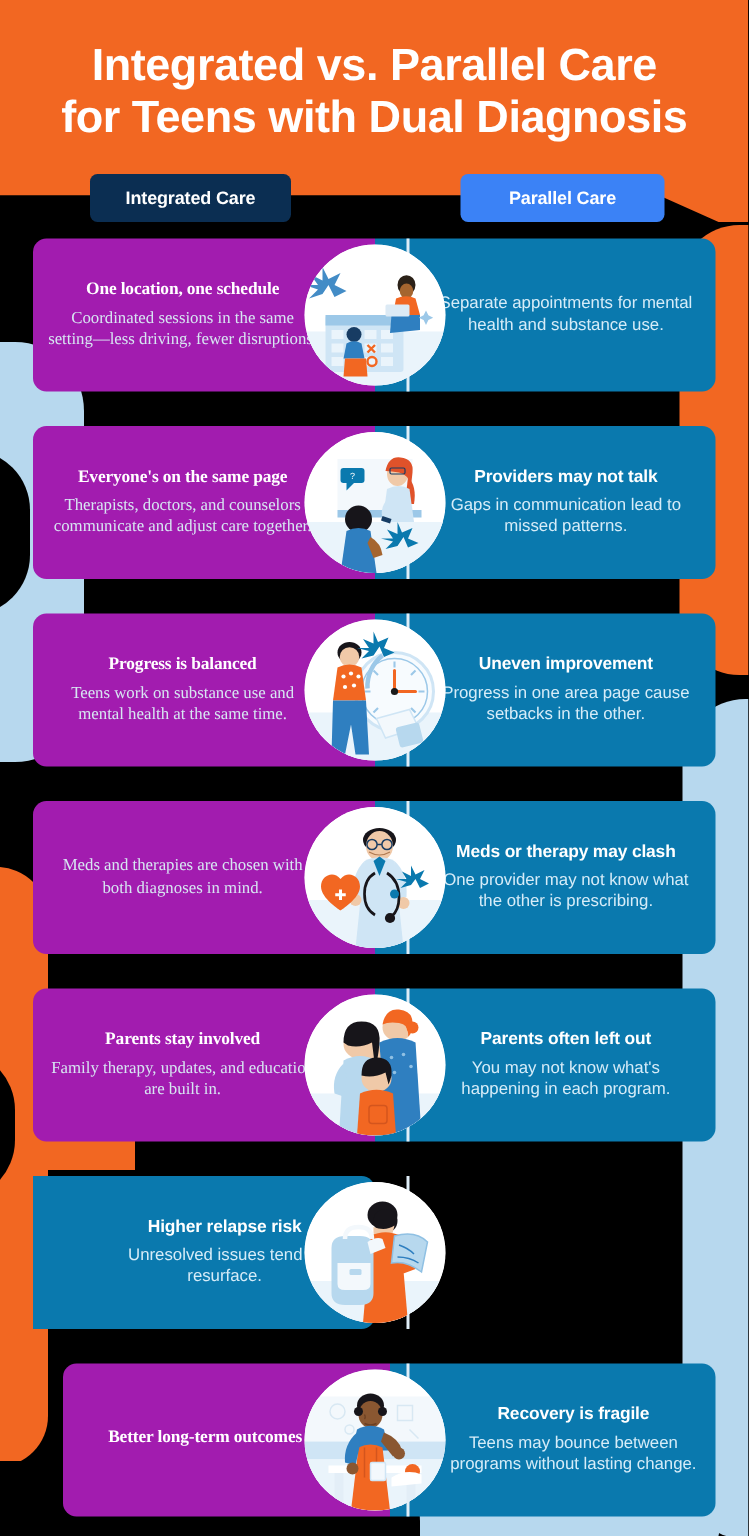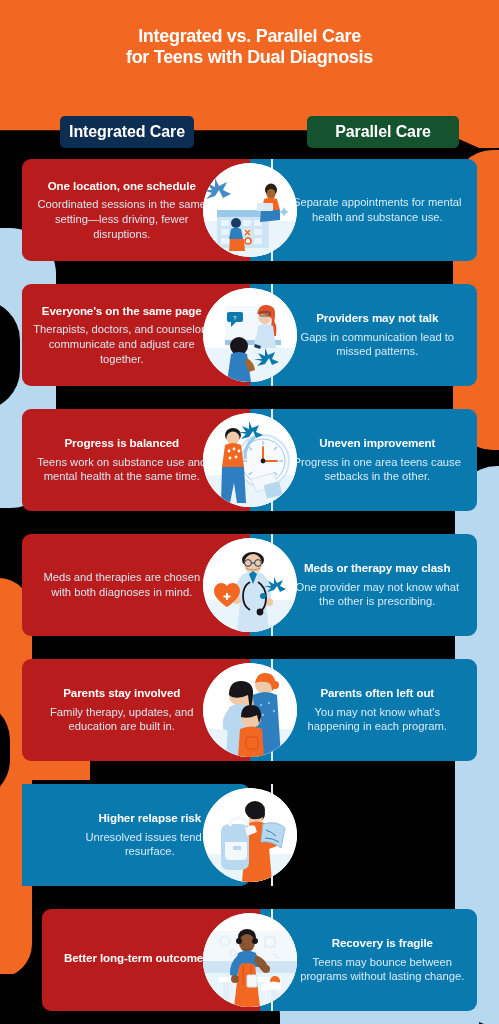--- a/index.html
+++ b/index.html
@@ -69,59 +69,60 @@
   .header{
     position:absolute; left:0; top:0; width:499px; height:148px;
     background:#f26722;
     z-index:3;
     clip-path: polygon(0 0, 100% 0, 100% 100%, 96% 100%, 88% 88%, 0 88%);
   }
   .title{
     text-align:center;
     color:#ffffff;
     font-weight:bold;
-    font-size:18px;
+    font-size:30px;
     line-height:1.18;
     letter-spacing:-0.3px;
     padding:26px 22px 0 22px;
   }
   .title span{ display:block; }
 
   
   .badges{
     position:absolute; top:116px; left:0; width:499px; height:32px;
     z-index:6;
   }
   .badge{
     position:absolute; top:0; height:32px;
     display:flex; align-items:center; justify-content:center;
-    color:#ffffff; font-weight:bold; font-size:16px;
+    color:#ffffff; font-weight:bold; font-size:12px;
     border-radius:5px;
     letter-spacing:-0.1px;
   }
   .badge-integrated{ left:60px; width:134px; background:#0b2e52; }
-  .badge-parallel{ left:307px; width:152px; background:#14532d; }
+  .badge-parallel{ left:307px; width:136px; background:#3b82f6; }
 
   
   .rows{ position:absolute; left:0; top:0; width:499px; z-index:4; }
   .row{
     position:absolute; left:22px; width:455px; height:102px;
     display:flex;
   }
   .row .side{
     width:50%; height:100%;
     display:flex; flex-direction:column; justify-content:center;
     padding:6px 14px;
     text-align:center;
   }
   .row .side.left{
-    background:#b91c1c;
+    background:#a21caf;
     border-radius:9px 0 0 9px;
     padding-right:38px;
     padding-left:10px;
+    font-family:Liberation Serif, serif;
   }
   .row .side.right{
     background:#0a79ae;
     border-radius:0 9px 9px 0;
     padding-left:38px;
     padding-right:10px;
   }
   .head{
     color:#ffffff; font-weight:bold; font-size:11.6px;
     line-height:1.26; margin-bottom:4px; letter-spacing:-0.1px;
@@ -268,21 +269,21 @@
     </svg>
         </div>
   </div>
       <div class="row" style="top: 409px;">
     <div class="side left">
       <div class="head">Progress is balanced</div>
       <div class="body">Teens work on substance use and mental health at the same time.</div>
     </div>
     <div class="side right">
       <div class="head">Uneven improvement</div>
-      <div class="body">Progress in one area teens cause setbacks in the other.</div>
+      <div class="body">Progress in one area page cause setbacks in the other.</div>
     </div>
     <div class="center-line"></div>
     <div class="circle">
     <svg viewBox="0 0 94 94">
       <circle cx="47" cy="47" r="47" fill="#fff"></circle>
       <path d="M0 62 H94 V94 H0Z" fill="#eaf4fb"></path>
       <circle cx="60" cy="48" r="26" fill="#f7fbfe" stroke="#cfe5f5" stroke-width="2"></circle>
       <circle cx="60" cy="48" r="22" fill="none" stroke="#9cc8e8" stroke-width="1"></circle>
       <g stroke="#9cc8e8" stroke-width="1.4">
         <path d="M60 28 v4"></path>

